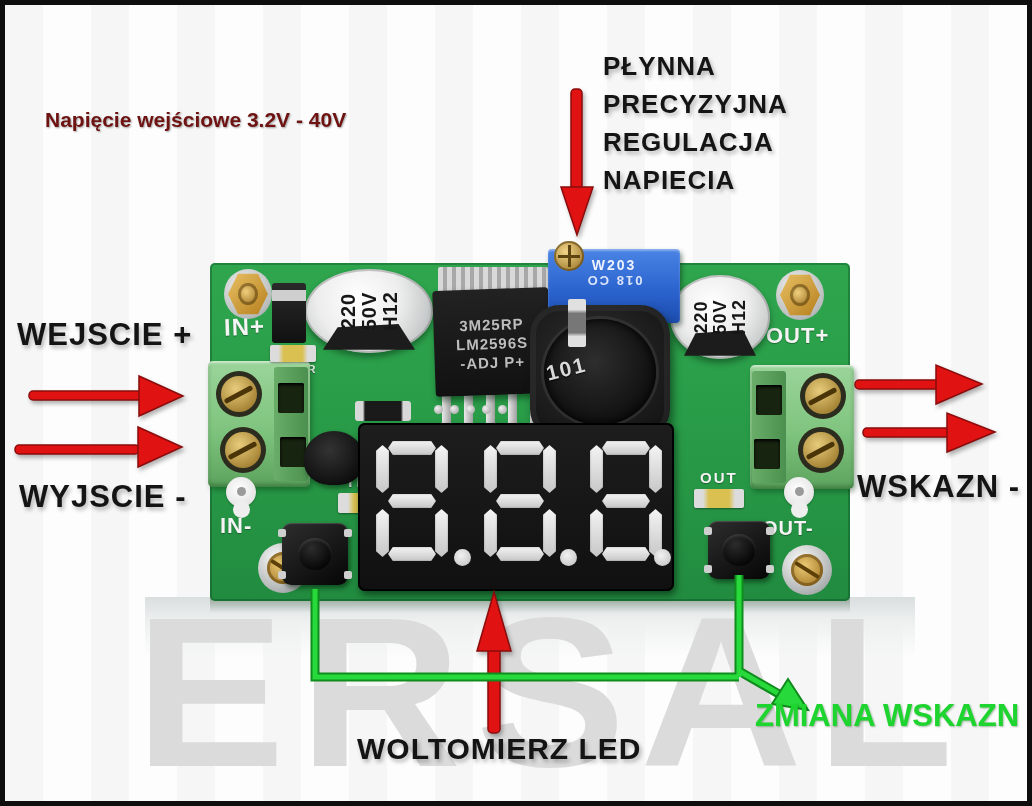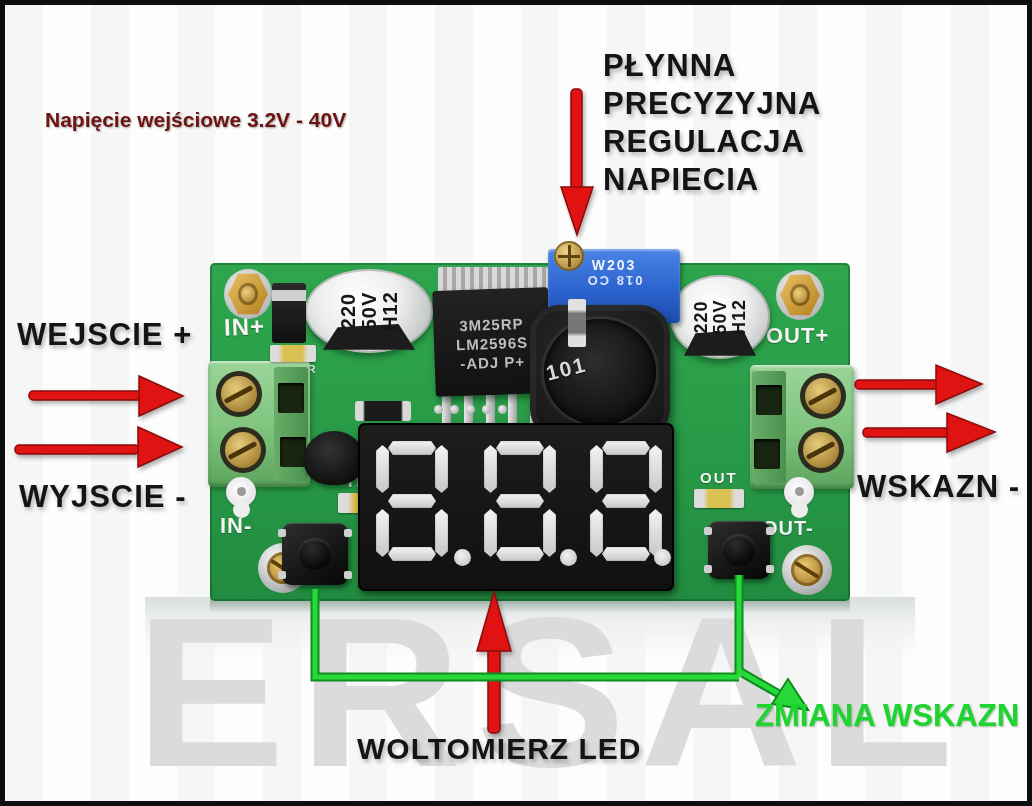--- a/index.html
+++ b/index.html
@@ -8,21 +8,21 @@
     background:#fdfdfd; overflow:hidden; box-sizing:border-box;
     border:5px solid #0e0e0e;
     font-family:"Liberation Sans", sans-serif;
   }
   .bg-stripes{position:absolute;inset:0;
     background:repeating-linear-gradient(90deg, rgba(130,135,135,.06) 0 38px, rgba(255,255,255,0) 38px 86px);
     z-index:0;}
   
   .blk{position:absolute; font-weight:bold; color:#141414; text-shadow:2px 3px 4px rgba(0,0,0,.28); z-index:6; white-space:nowrap;}
   .side-label{font-size:31px; letter-spacing:1px;}
-  .tr-note{font-size:31px; line-height:38px; letter-spacing:1px;}
+  .tr-note{font-size:26px; line-height:38px; letter-spacing:1px;}
   .red-note{position:absolute; font-weight:bold; color:#6e1212; font-size:21px; line-height:26px;
     text-shadow:1px 1px 2px rgba(0,0,0,.35); z-index:6; white-space:nowrap;}
   .green-note{position:absolute; font-weight:bold; color:#1ed42f; font-size:31px; line-height:38px;
     text-shadow:1px 1px 2px rgba(0,70,0,.35); z-index:7; white-space:nowrap;}
   .watermark{position:absolute; left:130px; top:575px; z-index:2; font-weight:bold;
     font-size:225px; letter-spacing:14px; color:#dbdbdb; line-height:1;
     transform:scaleY(.95); white-space:nowrap; user-select:none;}
   .reflection{position:absolute; left:140px; top:592px; width:770px; height:60px; z-index:1;
     background:linear-gradient(180deg,#d9dedf 0%, #eef0f0 40%, rgba(255,255,255,0) 100%);}
   .board-shadow{position:absolute; left:205px; top:592px; width:640px; height:16px; z-index:1;

